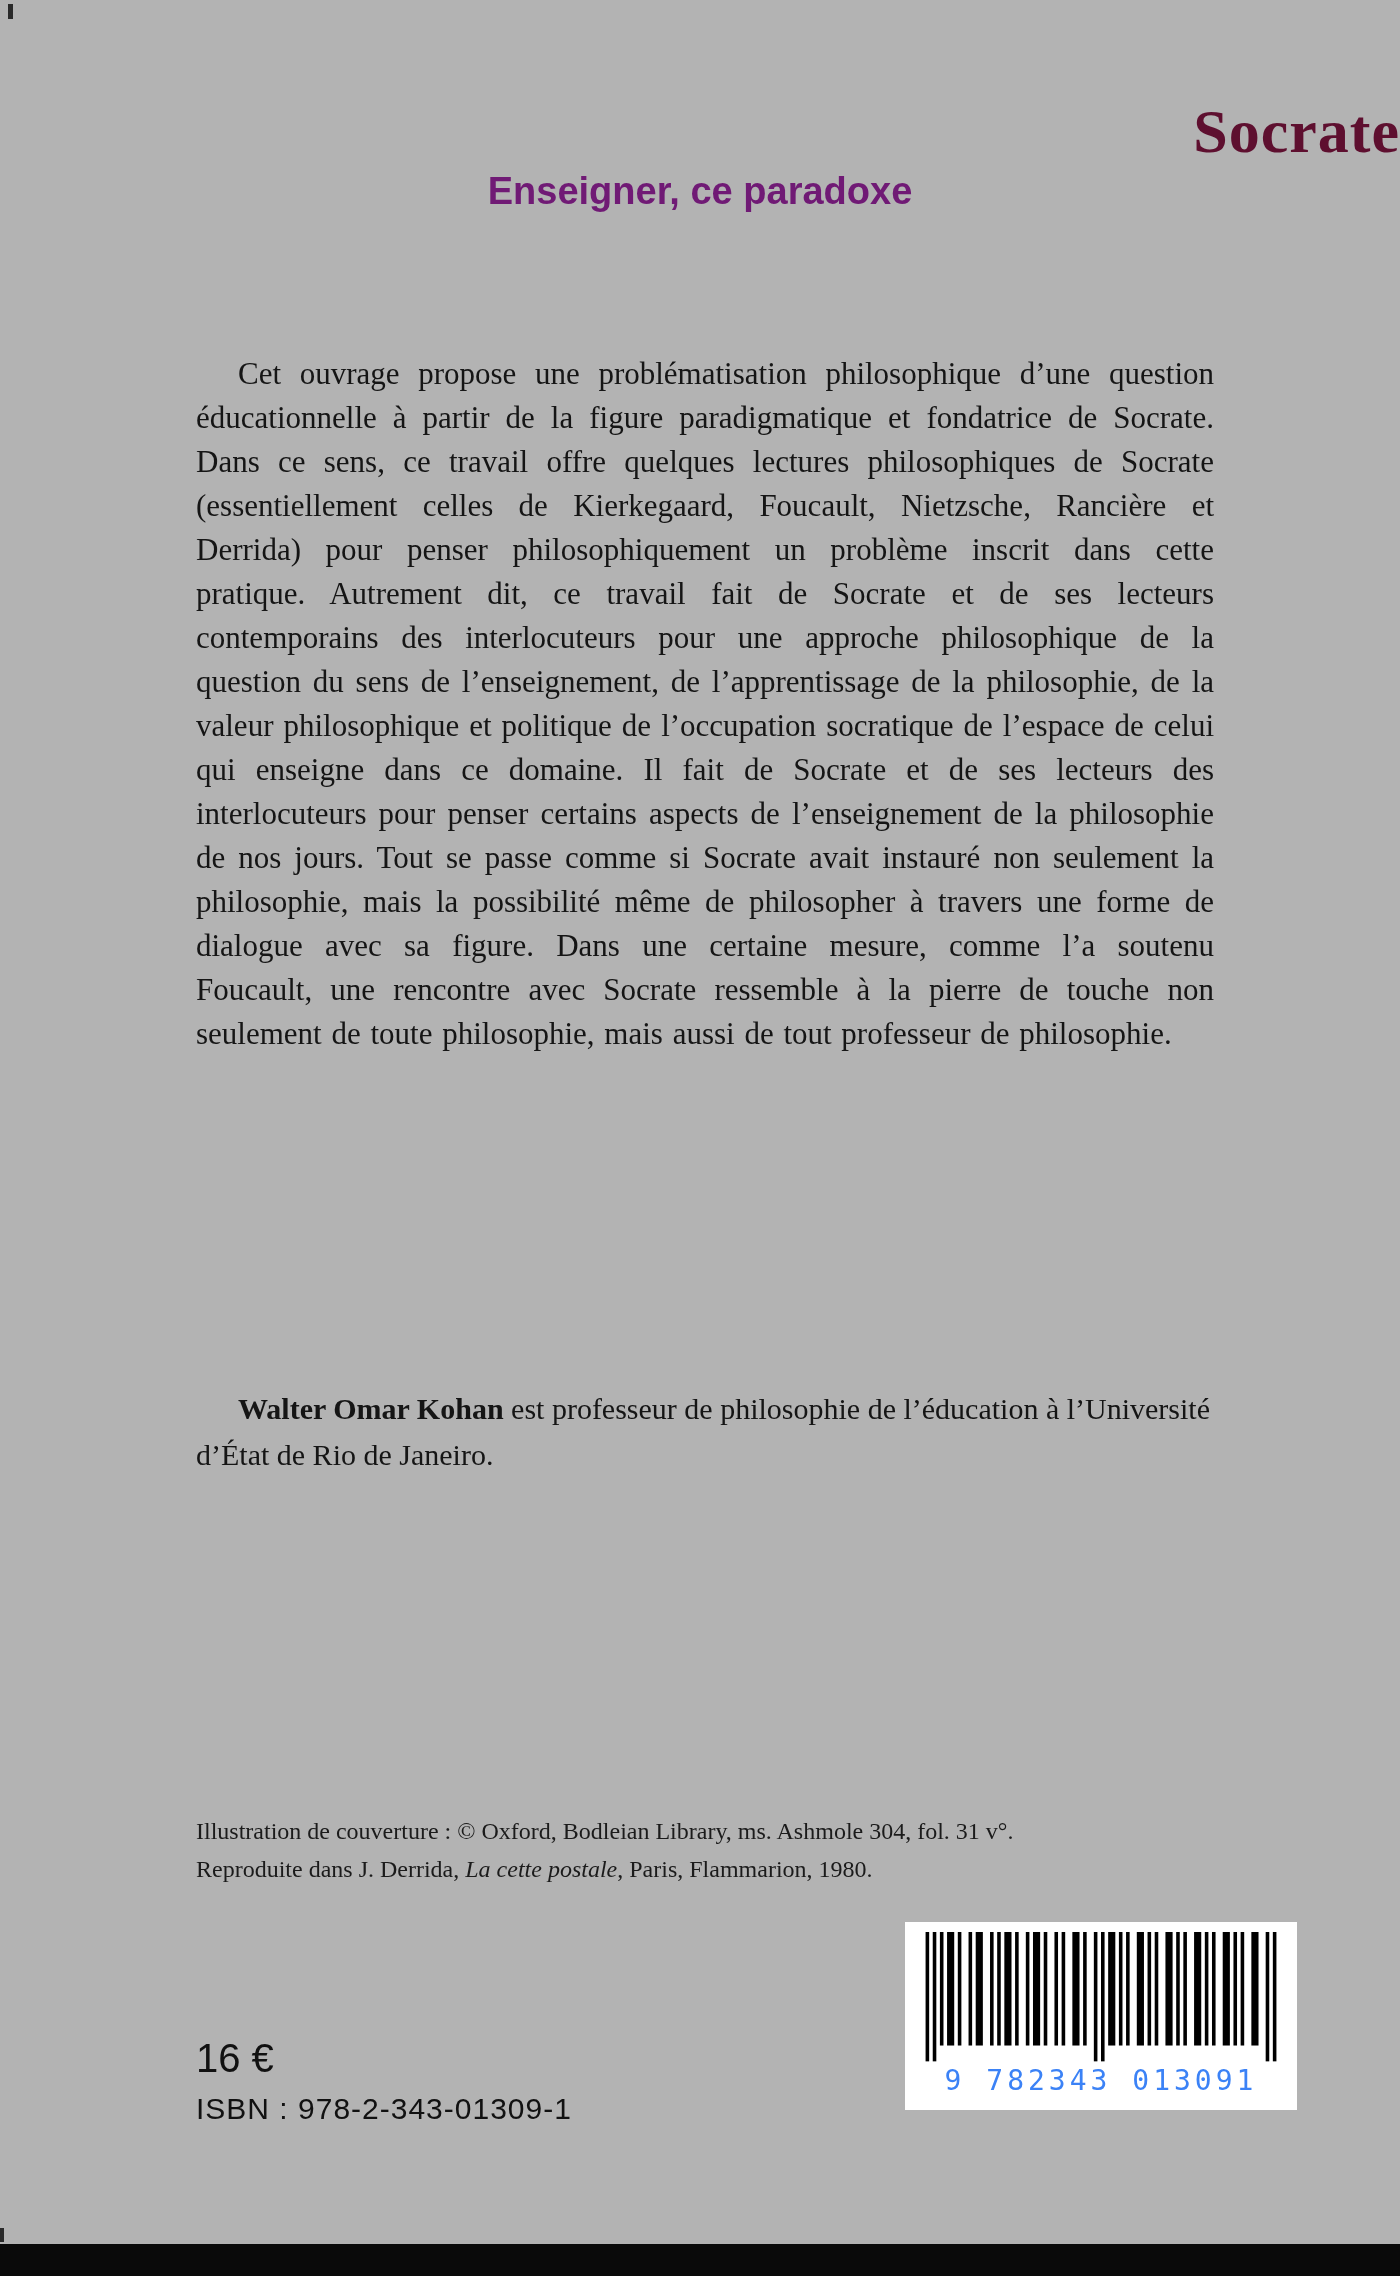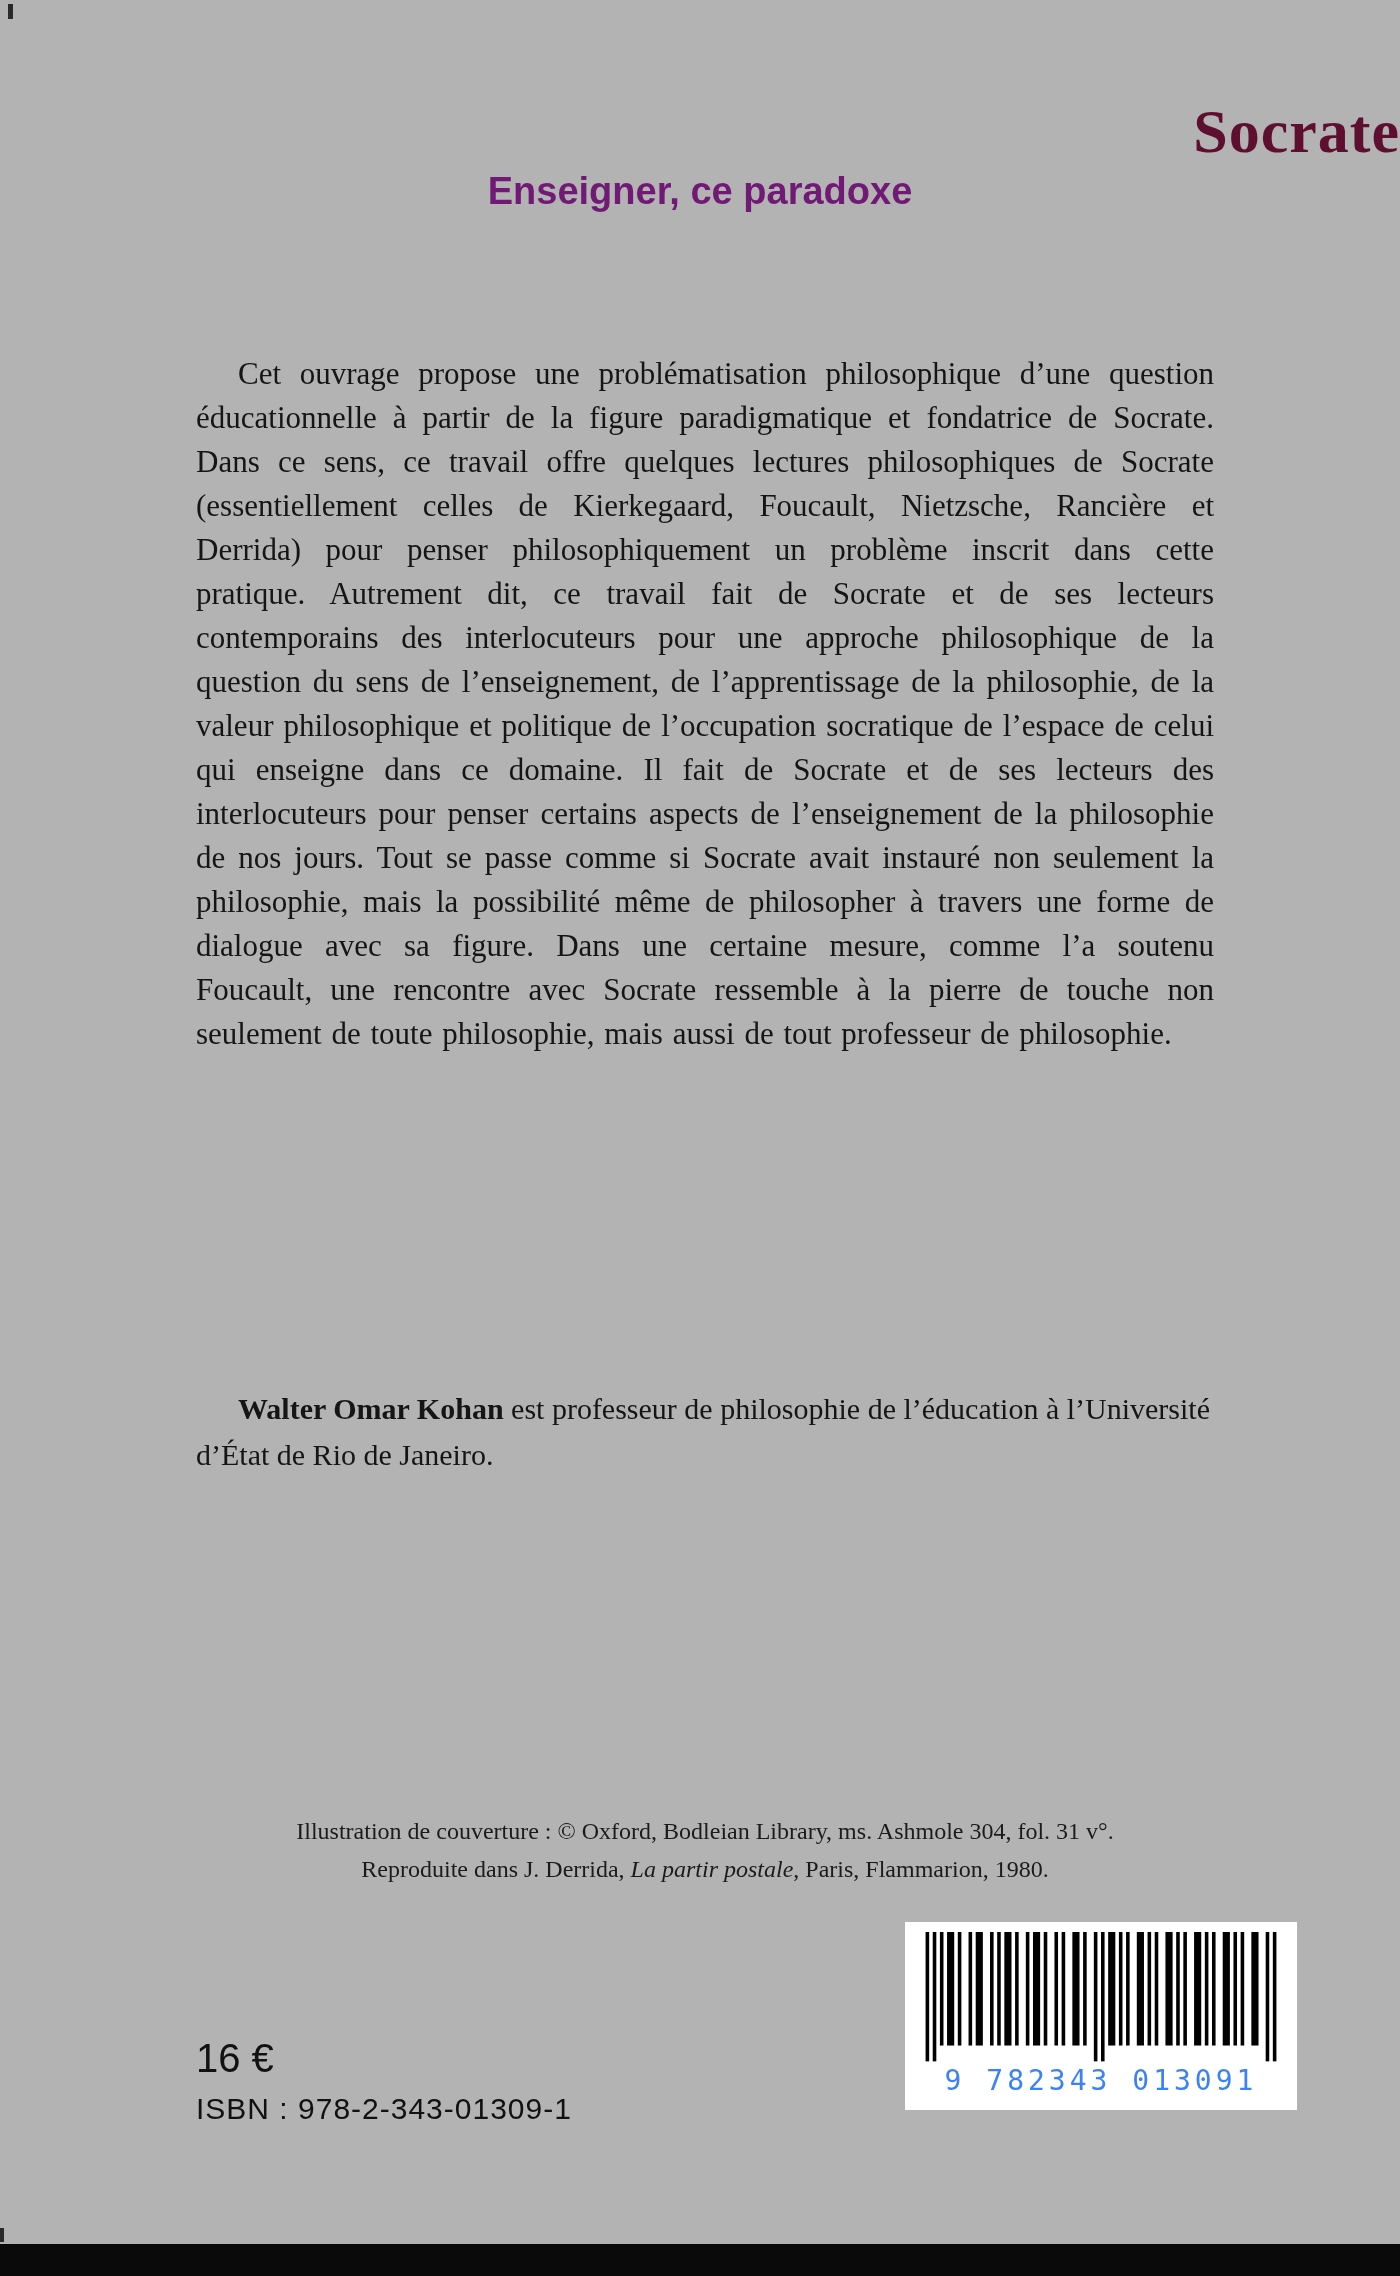--- a/index.html
+++ b/index.html
@@ -28,21 +28,21 @@
     word-spacing:2px;
   }
   .bio {
     position:absolute; left:196px; top:1386px; width:1018px;
     font-size:30px; line-height:46px;
     text-indent:42px;
   }
   .bio .bio-name { font-weight:bold; }
   .credit {
     position:absolute; left:196px; top:1812px; width:1018px;
-    font-size:24px; line-height:38px; color:#1b1b1b;text-align:center;
+    font-size:24px; line-height:38px; color:#1b1b1b;
   }
   .credit .italic-title { font-style:italic; }
   .price {
     position:absolute; left:196px; top:2036px;
     font-size:40px; font-family:"Liberation Sans", sans-serif;
     color:#111;
   }
   .isbn {
     position:absolute; left:196px; top:2092px;
     font-size:30px; font-family:"Liberation Sans", sans-serif;
@@ -80,21 +80,21 @@
 
 <h1 class="title" style="color: rgb(94, 15, 47);">Socrate</h1>
 <h2 class="subtitle" style="color: #701a75;">Enseigner, ce paradoxe</h2>
 
 <p class="synopsis">Cet ouvrage propose une problématisation philosophique d’une question éducationnelle à partir de la figure paradigmatique et fondatrice de Socrate. Dans ce sens, ce travail offre quelques lectures philosophiques de Socrate (essentiellement celles de Kierkegaard, Foucault, Nietzsche, Rancière et Derrida) pour penser philosophiquement un problème inscrit dans cette pratique. Autrement dit, ce travail fait de Socrate et de ses lecteurs contemporains des interlocuteurs pour une approche philosophique de la question du sens de l’enseignement, de l’apprentissage de la philosophie, de la valeur philosophique et politique de l’occupation socratique de l’espace de celui qui enseigne dans ce domaine. Il fait de Socrate et de ses lecteurs des interlocuteurs pour penser certains aspects de l’enseignement de la philosophie de nos jours. Tout se passe comme si Socrate avait instauré non seulement la philosophie, mais la possibilité même de philosopher à travers une forme de dialogue avec sa figure. Dans une certaine mesure, comme l’a soutenu Foucault, une rencontre avec Socrate ressemble à la pierre de touche non seulement de toute philosophie, mais aussi de tout professeur de philosophie.</p>
 
 <p class="bio"><span class="bio-name">Walter Omar Kohan</span><span> est professeur de philosophie de l’éducation à l’Université d’État de Rio de Janeiro.</span></p>
 
 <div class="credit">
   <div>Illustration de couverture : © Oxford, Bodleian Library, ms. Ashmole 304, fol. 31 v°.</div>
-  <div><span>Reproduite dans J. Derrida, </span><span class="italic-title">La partir postale</span><span>, Paris, Flammarion, 1980.</span></div>
+  <div><span>Reproduite dans J. Derrida, </span><span class="italic-title">La cette postale</span><span>, Paris, Flammarion, 1980.</span></div>
 </div>
 
 <div class="price">16 €</div>
 <div class="isbn">ISBN : 978-2-343-01309-1</div>
 
 <div class="barcode">
   <svg viewBox="0 0 200 100" preserveAspectRatio="none">
     <rect x="2" y="0" width="2" height="98" fill="#000"></rect>
     <rect x="6" y="0" width="2" height="98" fill="#000"></rect>
     <rect x="10" y="0" width="2" height="86" fill="#000"></rect>

